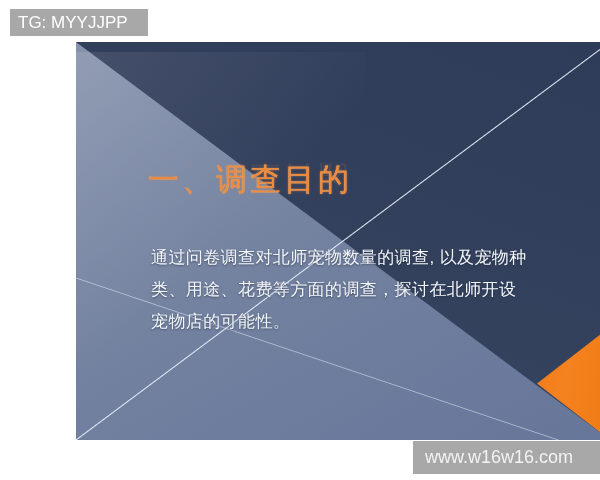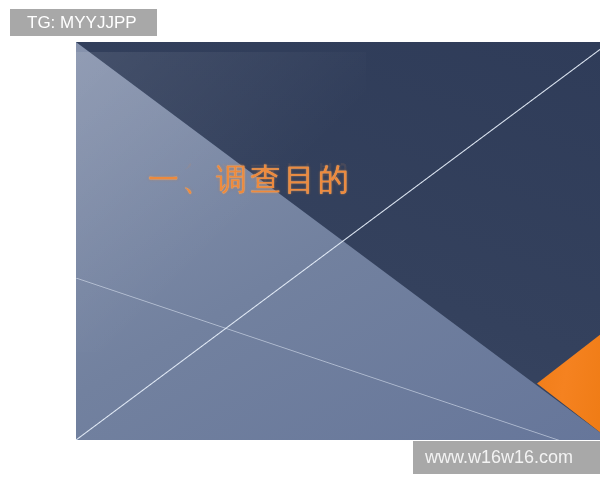--- a/index.html
+++ b/index.html
@@ -153,21 +153,21 @@
     color: #ffffff;
     display: flex;
     align-items: center;
     justify-content: flex-start;
   }
   #watermark-top {
     left: 10px;
     top: 9px;
     width: 130px;
     height: 27px;
-    padding-left: 17px;
+    padding-left: 8px;
     font-size: 17px;
   }
   #watermark-bottom {
     left: 413px;
     top: 441px;
     width: 183px;
     height: 33px;
     padding-left: 12px;
     font-size: 18px;
     color: #f3f3f3;
@@ -185,20 +185,25 @@
     <div class="sheen"></div>
     <div class="diagonal-line"></div>
     <div class="diagonal-line-2"></div>
     <div class="orange-triangle"></div>
 
     <div id="title-block">
       <div id="slide-title">一、调查目的</div>
       <div id="slide-title-reflection">一、调查目的</div>
     </div>
 
+    <div id="body-block">
+      <div class="body-line">通过问卷调查对北师宠物数量的调查, 以及宠物种</div>
+      <div class="body-line">类、用途、花费等方面的调查，探讨在北师开设</div>
+      <div class="body-line">宠物店的可能性。</div>
+    </div>
 
   </div>
 
   <div class="watermark" id="watermark-top">TG: MYYJJPP</div>
 
   <div class="watermark" id="watermark-bottom">www.w16w16.com</div>
 
 </div>
 
 </body></html>

